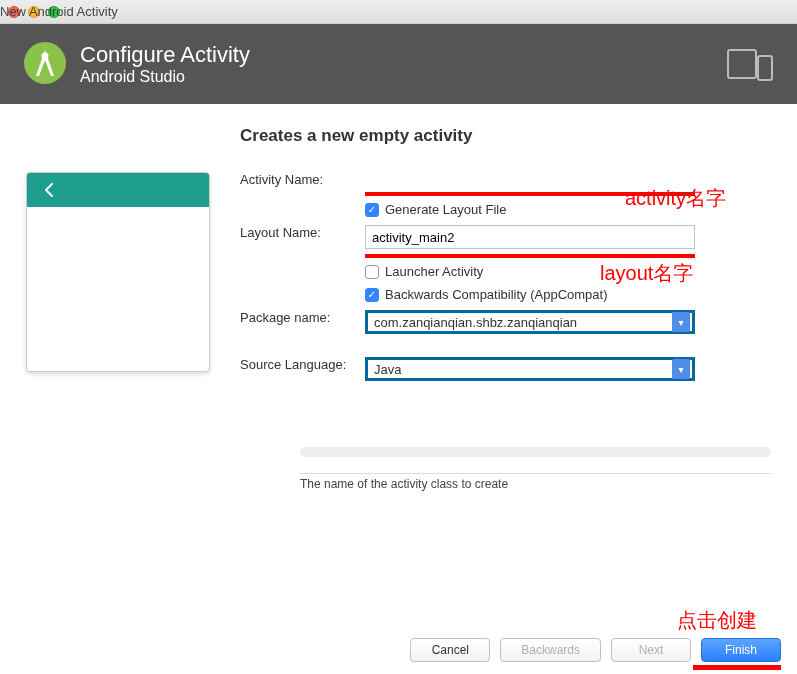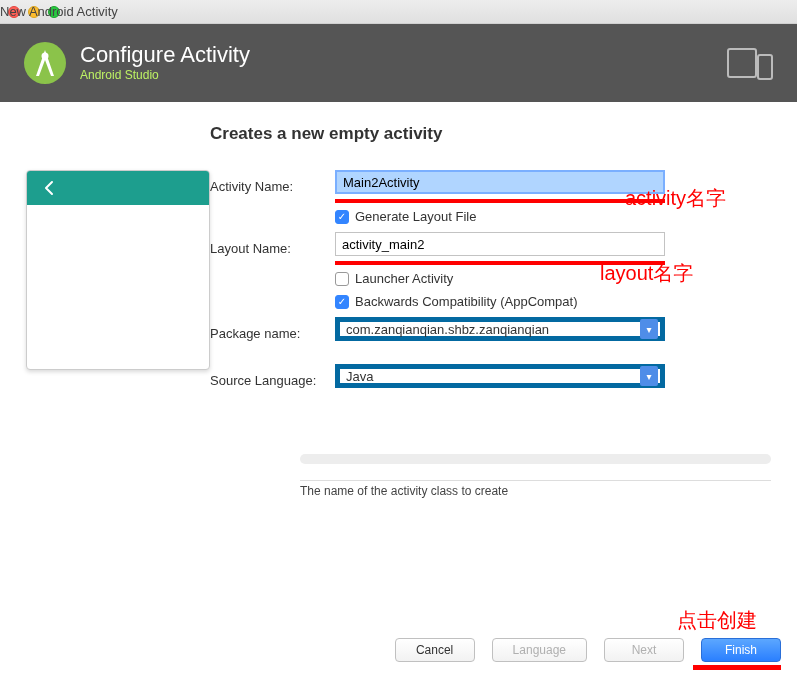--- a/index.html
+++ b/index.html
@@ -8,44 +8,44 @@
     .traffic-lights { display: flex; gap: 8px; }
     .tl { width: 12px; height: 12px; border-radius: 50%; }
     .tl.red { background:#ff5f57; border:1px solid #e1463f; }
     .tl.yellow { background:#febc2e; border:1px solid #daa520; }
     .tl.green { background:#28c840; border:1px solid #1ea22f; }
     .title-text { position:absolute; left:0; right:0; font-size:13px; color:#444; }
     .header { background:#555; color:#fff; padding:18px 24px; display:flex; align-items:center; justify-content:space-between; }
     .header-left { display:flex; align-items:flex-start; gap:14px; }
     .as-logo { width:42px; height:42px; }
     .header-titles h1 { font-size:22px; font-weight:400; }
-    .header-titles div { font-size:12px; color:#bef264; }
+    .header-titles div { font-size:16px; color:#ffffff; }
     .device-icon { width:46px; height:34px; }
-    .main { display:flex; padding:22px 26px 0 26px; }
+    .main { display:flex; gap:30px; padding:22px 26px 0 26px; }
     .preview { margin-top:46px; }
     .phone { width:184px; height:200px; border:1px solid #ccc; border-radius:4px; background:#fff; box-shadow:0 2px 4px rgba(0,0,0,0.15); overflow:hidden; }
     .phone-bar { background:#1d9e8e; height:34px; display:flex; align-items:center; padding-left:14px; }
     .form-area { flex:1; }
     .form-title { font-size:17px; font-weight:600; margin-bottom:26px; }
-    .form-row { display:flex; align-items:flex-end; margin-bottom:6px; position:relative; }
+    .form-row { display:flex; align-items:flex-start; margin-bottom:6px; position:relative; }
     .form-label { width:125px; font-size:13px; }
     .input-wrap { flex:1; max-width:330px; }
     .text-input { width:100%; height:24px; border:1px solid #c3c3c3; padding:2px 6px; font-size:13px; }
     .text-input.selected { background:#b0d5ff; border:2px solid #7aafff; }
     .underline-red { height:4px; background:#ff0000; margin-top:-1px; margin-left:125px; max-width:330px; margin-bottom:6px; }
     .checkbox-row { display:flex; align-items:center; gap:6px; margin-left:125px; margin-top:6px; margin-bottom:8px; }
     .chk { width:14px; height:14px; border-radius:3px; border:1px solid #999; display:flex; align-items:center; justify-content:center; font-size:10px; color:#fff; }
     .chk.checked { background:#3385ff; border-color:#3385ff; }
-    .select-input { width:100%; height:24px; border:5px solid #0369a1; background:#fff; display:flex; align-items:center; justify-content:space-between; padding:0 2px 0 6px; font-size:13px; }
+    .select-input { width:100%; height:24px; border:3px solid #0369a1; background:#fff; display:flex; align-items:center; justify-content:space-between; padding:0 2px 0 6px; font-size:13px; }
     .drop-btn { width:18px; height:20px; background:#4f8de8; color:#fff; display:flex; align-items:center; justify-content:center; border-radius:2px; font-size:10px; }
     .annot { position:absolute; color:#ff0000; font-size:20px; font-family:"PingFang SC","Microsoft YaHei",sans-serif; }
     .hr-area { margin:60px 26px 0 300px; }
     .scroll-track { height:10px; background:#ededed; border-radius:5px; margin-bottom:16px; }
     .help-text { font-size:12px; color:#444; border-top:1px solid #ddd; padding-top:3px; }
-    .button-bar { position:absolute; bottom:12px; right:16px; display:flex; gap:17px; }
+    .button-bar { position:absolute; bottom:12px; right:16px; display:flex; gap:10px; }
     .btn { height:24px; padding:0 20px; border:1px solid #c0c0c0; border-radius:4px; background:linear-gradient(#fff,#f2f2f2); font-size:12px; display:flex; align-items:center; justify-content:center; min-width:80px; }
     .btn.disabled { color:#b0b0b0; }
     .btn.primary { background:linear-gradient(#5ca7ff,#2a7fff); color:#fff; border:1px solid #2a6fd8; }
     .btn-underline { position:absolute; bottom:4px; right:16px; width:88px; height:5px; background:#ff0000; }
   </style>
 </head>
 <body>
 
 <div class="title-bar">
   <div class="traffic-lights">
@@ -84,23 +84,20 @@
         </svg>
       </div>
     </div>
   </div>
 
   <div class="form-area">
     <div class="form-title">Creates a new empty activity</div>
 
     <div class="form-row">
       <div class="form-label">Activity Name:</div>
-      <div class="input-wrap">
-        <input class="text-input selected" value="Main2Activity" style="">
-      </div>
     </div>
     <div class="underline-red"></div>
     <div class="annot" style="top:185px; left:625px;">activity名字</div>
 
     <div class="checkbox-row">
       <div class="chk checked">✓</div>
       <span>Generate Layout File</span>
     </div>
 
     <div class="form-row">
@@ -146,17 +143,17 @@
 
 <div class="hr-area">
   <div class="scroll-track"></div>
   <div class="help-text">The name of the activity class to create</div>
 </div>
 
 <div class="annot" style="bottom:40px; right:40px;">点击创建</div>
 
 <div class="button-bar">
   <div class="btn">Cancel</div>
-  <div class="btn disabled">Language</div>
+  <div class="btn disabled">Backwards</div>
   <div class="btn disabled">Next</div>
   <div class="btn primary">Finish</div>
 </div>
 <div class="btn-underline"></div>
 
 </body></html>

